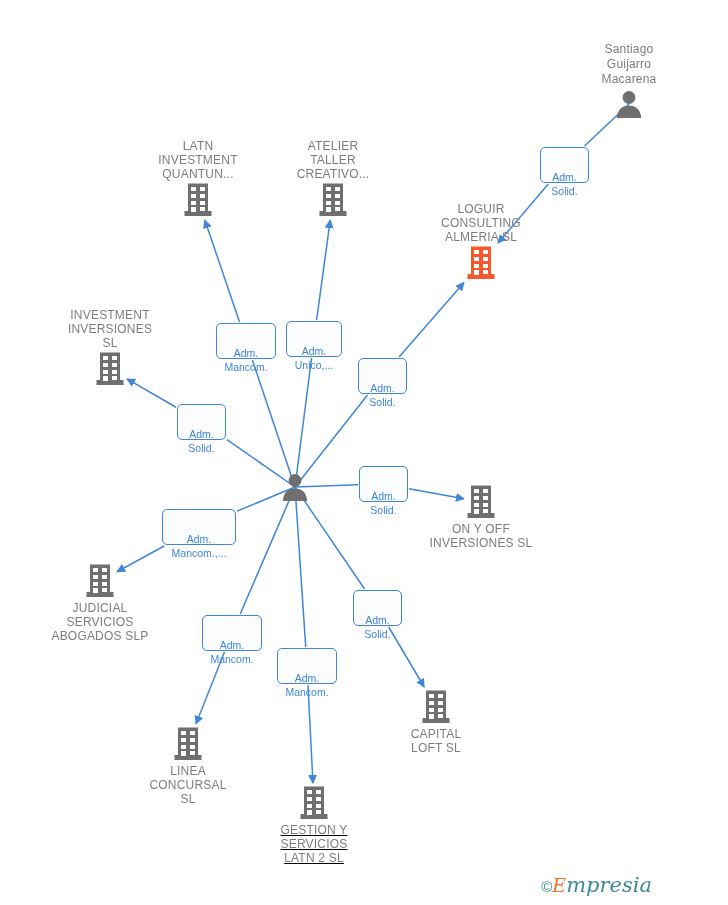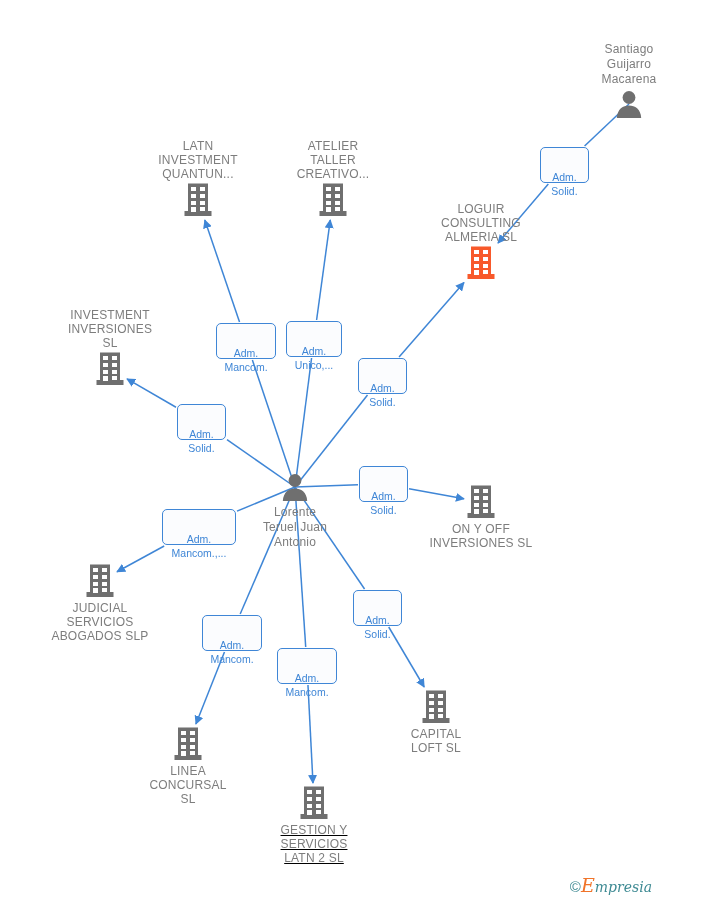--- a/index.html
+++ b/index.html
@@ -67,21 +67,21 @@
   #watermark{
     position:absolute;
     right:8px;bottom:8px;
     z-index:9;
     font-size:17px;
     line-height:20px;
     white-space:nowrap;
   }
   #watermark .c{color:#3e8a93;font-size:15px;}
   #watermark .e{color:#f0742a;font-style:italic;font-family:"DejaVu Serif",serif;font-size:19px;}
-  #watermark .rest{color:#3e8a93;font-style:italic;font-family:"DejaVu Serif",serif;font-size:14px;}
+  #watermark .rest{color:#3e8a93;font-style:italic;font-family:"DejaVu Serif",serif;font-size:21px;}
 </style>
 </head>
 <body>
 
 <div id="graph">
 
   <svg id="edges" viewBox="0 0 728 905" width="728" height="905" xmlns="http://www.w3.org/2000/svg">
     <defs>
       <marker id="arrow" viewBox="0 0 10 10" refX="9" refY="5" markerWidth="6" markerHeight="6" orient="auto-start-reverse">
         <path d="M 0 0 L 10 5 L 0 10 z" fill="#3f86d6"></path>
@@ -187,23 +187,20 @@
             <rect x="17" y="18" width="5" height="4" fill="#ffffff"></rect>
             <rect x="8" y="24" width="5" height="5" fill="#ffffff"></rect>
             <rect x="17" y="24" width="5" height="4" fill="#ffffff"></rect>
           </svg></span>
       </div>
       <div class="node person label-below" style="left: 295px; top: 472px;">
         <span class="icon"><svg width="30" height="30" viewBox="0 0 30 30" xmlns="http://www.w3.org/2000/svg" aria-hidden="true">
             <circle cx="15" cy="8.5" r="6.4" fill="#6f6f6f"></circle>
             <path d="M2.8 29 C3.4 19.6 9.0 16.4 15 16.4 C21 16.4 26.6 19.6 27.2 29 Z" fill="#6f6f6f"></path>
           </svg></span>
-        <span class="label">Lorente
-Teruel Juan
-Antonio</span>
       </div>
       <div class="node label-below" style="left: 481px; top: 485px;">
         <span class="icon"><svg width="30" height="34" viewBox="0 0 30 34" xmlns="http://www.w3.org/2000/svg" aria-hidden="true">
             <rect x="5" y="0.5" width="20" height="28" fill="#6f6f6f"></rect>
             <rect x="1.5" y="28" width="27" height="5" fill="#6f6f6f"></rect>
             <rect x="8" y="4" width="5" height="4" fill="#ffffff"></rect>
             <rect x="17" y="4" width="5" height="4" fill="#ffffff"></rect>
             <rect x="8" y="11" width="5" height="4" fill="#ffffff"></rect>
             <rect x="17" y="11" width="5" height="4" fill="#ffffff"></rect>
             <rect x="8" y="18" width="5" height="4" fill="#ffffff"></rect>

